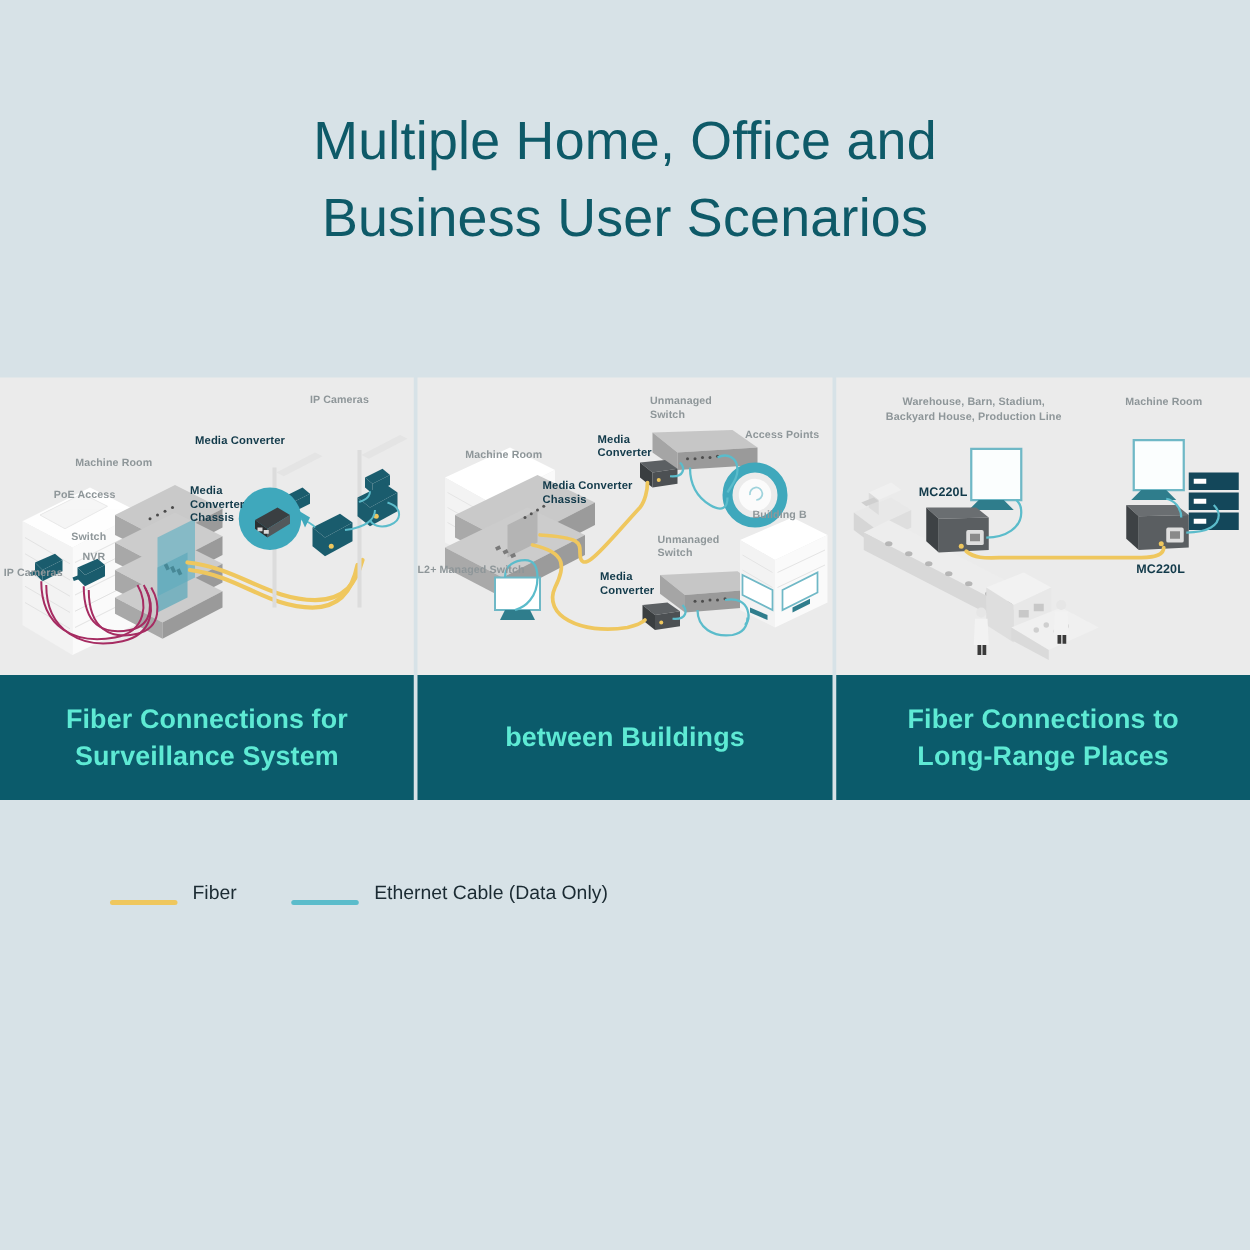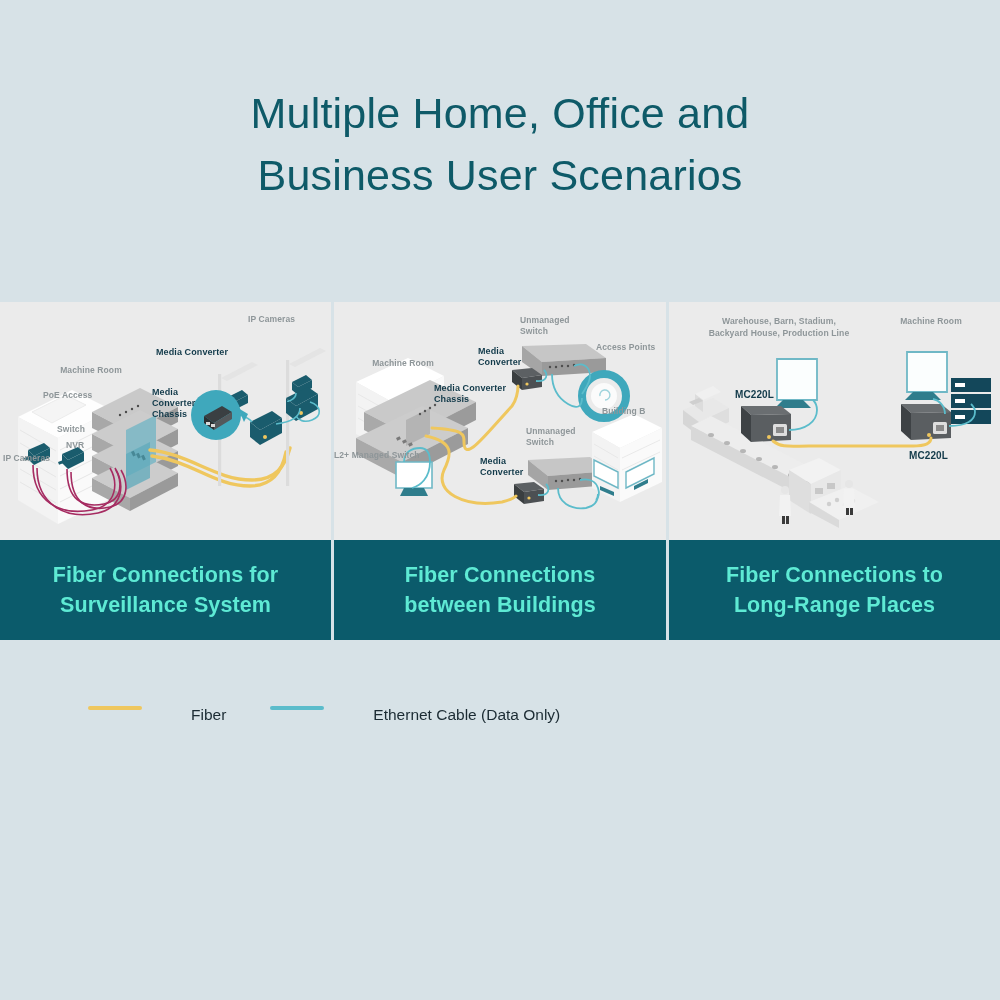--- a/index.html
+++ b/index.html
@@ -99,23 +99,22 @@
     position: absolute;
     top: 706px; left: 0;
     width: 1000px;
     display: flex;
     align-items: center;
     padding-left: 88px;
     box-sizing: border-box;
   }
   .legend-item {
     display: flex;
-    align-items: flex-start;
+    align-items: flex-end;
     margin-right: 44px;
-    gap: 37px;
   }
   .legend-swatch {
     width: 54px; height: 4px;
     border-radius: 2px;
     margin-right: 12px;
     flex: 0 0 auto;
   }
   .legend-label {
     font-size: 15.5px;
     color: #1b2b33;
@@ -431,21 +430,20 @@
       <div class="dlabel dark" style="left:144px; top:55px; font-size:9px;">Converter</div>
       <div class="dlabel" style="left:262px; top:40px;">Access Points</div>
       <div class="dlabel" style="left:192px; top:124px;">Unmanaged</div>
       <div class="dlabel" style="left:192px; top:135px;">Switch</div>
       <div class="dlabel dark" style="left:146px; top:154px; font-size:9px;">Media</div>
       <div class="dlabel dark" style="left:146px; top:165px; font-size:9px;">Converter</div>
       <div class="dlabel" style="left:268px; top:104px;text-align:center;">Building B</div>
     </div>
     <div class="caption">
       <div class="caption-text">
-        <div>Fiber Connections</div>
         <div>between Buildings</div>
       </div>
     </div>
   </div>
 
   <div class="gap"></div>
 
   <div class="panel p3">
     <div class="diagram">
       <svg class="scene" viewBox="0 0 331 238">

